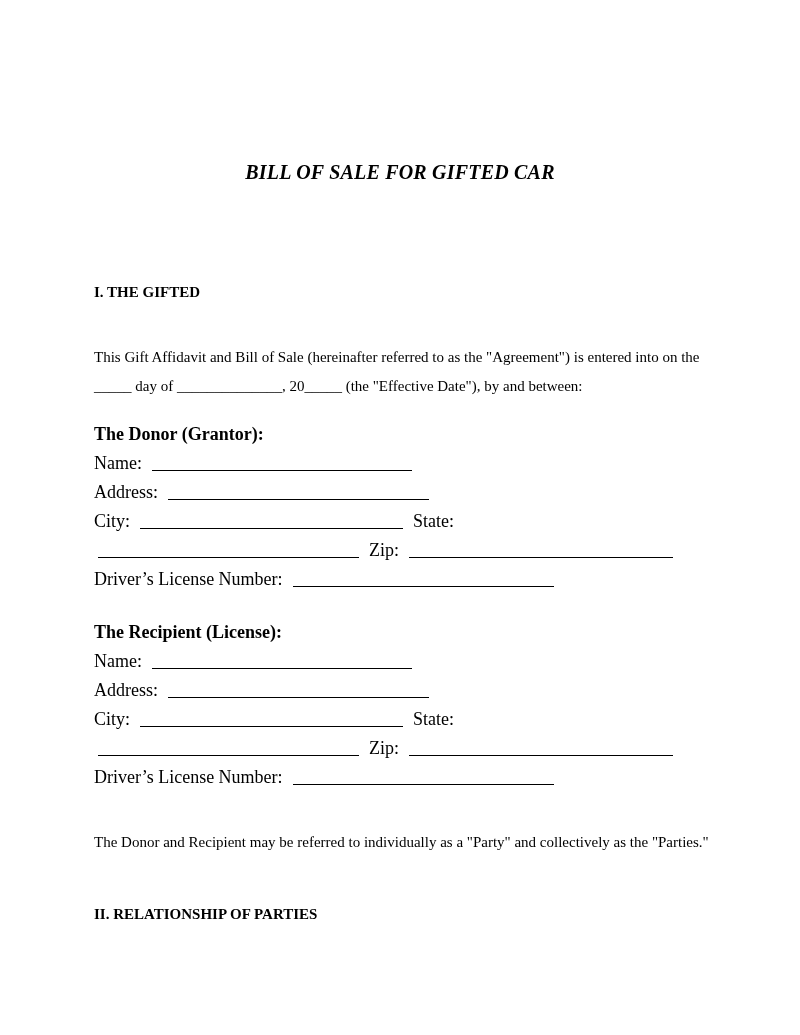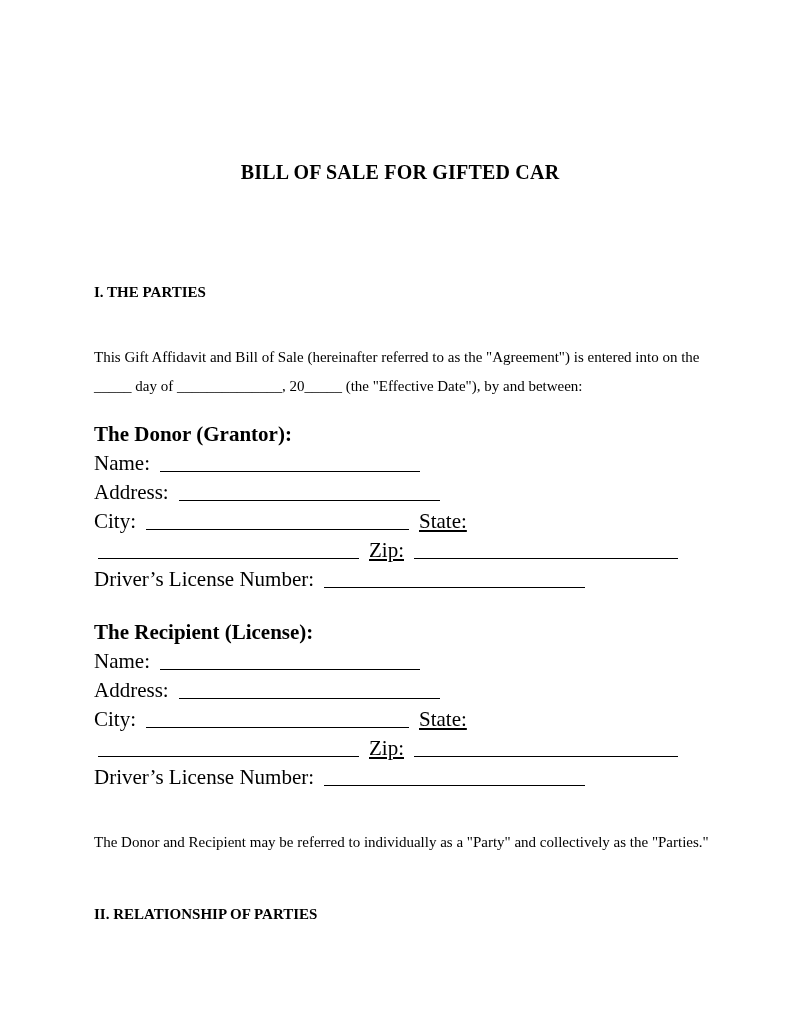--- a/index.html
+++ b/index.html
@@ -17,20 +17,21 @@
   .abs { position: absolute; }
   .title {
     top: 158px;
     left: 0;
     width: 800px;
     text-align: center;
     font-size: 20px;
     font-weight: bold;
     line-height: 29px;
     letter-spacing: 0.2px;
+    font-style: italic;
   }
   .sec-heading {
     left: 94px;
     font-weight: bold;
     font-size: 15px;
     line-height: 29px;
     white-space: nowrap;
   }
   .para {
     left: 94px;
@@ -43,45 +44,45 @@
   .party-heading {
     font-weight: bold;
     font-size: 15px;
     line-height: 29px;
     white-space: nowrap;
   }
   .row {
     height: 29px;
     line-height: 29px;
     white-space: nowrap;
-    font-size: 21px;
+    font-size: 18px;
   }
   .blank {
     display: inline-block;
     height: 14px;
     border-bottom: 1.5px solid #000000;
     position: relative;
     top: 2px;
     margin-left: 10px;
   }
   .blank.no-ml { margin-left: 4px; }
   .w260 { width: 260px; }
   .w261 { width: 261px; }
   .w263 { width: 263px; }
   .w264 { width: 264px; }
-  .label-mid { margin-left: 10px; text-decoration: underline; }
+  .label-mid { margin-left: 10px; }
 </style>
 </head>
 <body>
 
 <div class="page">
 
   <div class="abs title">BILL OF SALE FOR GIFTED CAR</div>
 
-  <div class="abs sec-heading" style="top:278px;">I. THE PARTIES</div>
+  <div class="abs sec-heading" style="top:278px;">I. THE GIFTED</div>
 
   <div class="abs para" style="top:333px;">This Gift Affidavit and Bill of Sale (hereinafter referred to as the "Agreement") is entered into on the _____ day of ______________, 20_____ (the "Effective Date"), by and between:</div>
 
   <div class="abs party-block" style="top:420px;">
     <div class="row party-heading">The Donor (Grantor):</div>
     <div class="row">
       <span>Name:</span><span class="blank w260"></span>
     </div>
     <div class="row">
       <span>Address:</span><span class="blank w261"></span>

